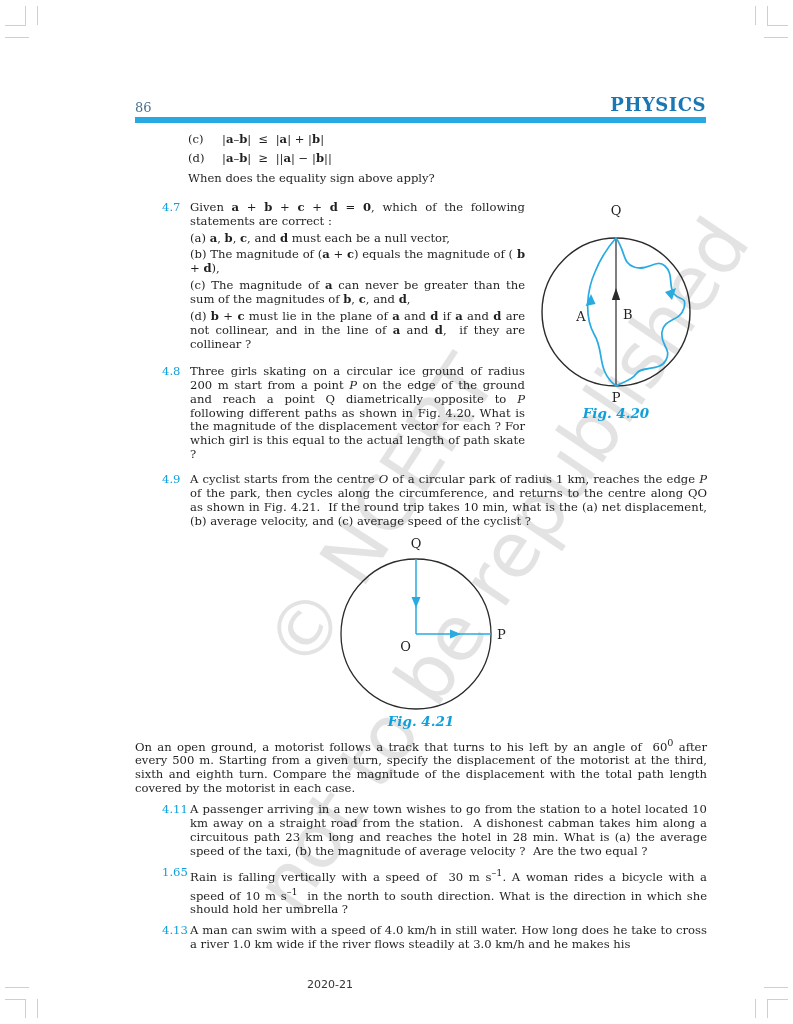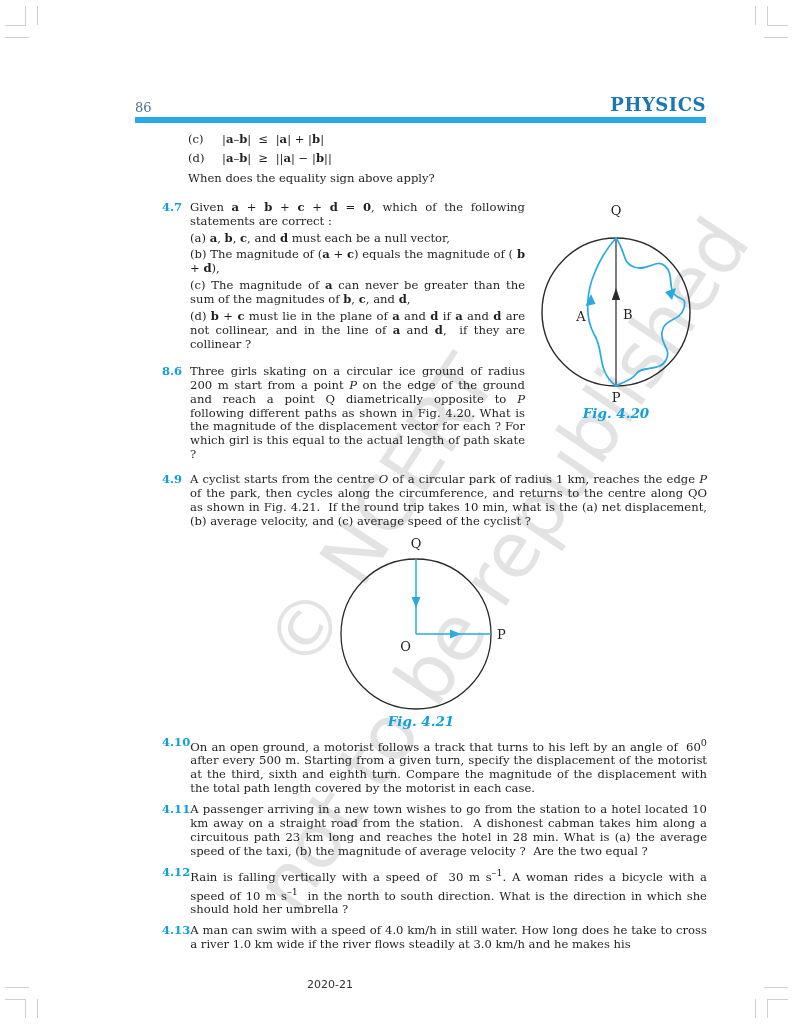--- a/index.html
+++ b/index.html
@@ -25,21 +25,21 @@
   
   .main{
     position:absolute;left:135px;top:128px;width:572px;z-index:1;
     font-size:11.6px;line-height:13.9px;text-align:justify;
   }
   .ineq{display:flex;margin:5px 0;padding-left:53px;text-align:left;}
   .ineq-label{width:34px;flex:0 0 34px;}
   .note{padding-left:53px;margin:6px 0 8px;text-align:left;}
   .q{display:flex;margin:7px 0 0 0;}
   .qnum{flex:0 0 55px;box-sizing:border-box;padding-left:27px;
-        color:#0fa0dc;font-weight:bold;}
+        color:#0fa0dc;font-weight:normal;}
   .qbody{flex:1;}
   .qbody p{margin:0 0 3px 0;}
   .opt{margin:3px 0;}
   .wrap-row{display:flex;margin-top:2px;}
   .col-text{width:390px;flex:0 0 390px;}
   .col-fig{flex:1;display:flex;flex-direction:column;align-items:center;padding-top:8px;}
   .fig-caption{
     color:#0fa0dc;font-weight:bold;font-style:italic;font-size:13.5px;
     margin-top:3px;text-align:left;
   }
@@ -105,21 +105,21 @@
         <div class="qbody">
           <p>Given <b>a</b> + <b>b</b> + <b>c</b> + <b>d</b> = <b>0</b>, which of the following statements are correct :</p>
           <p class="opt">(a) <b>a</b>, <b>b</b>, <b>c</b>, and <b>d</b> must each be a null vector,</p>
           <p class="opt">(b) The magnitude of (<b>a</b> + <b>c</b>) equals the magnitude of ( <b>b</b> + <b>d</b>),</p>
           <p class="opt">(c) The magnitude of <b>a</b> can never be greater than the sum of the magnitudes of <b>b</b>, <b>c</b>, and <b>d</b>,</p>
           <p class="opt">(d) <b>b</b> + <b>c</b> must lie in the plane of <b>a</b> and <b>d</b> if <b>a</b> and <b>d</b> are not collinear, and in the line of <b>a</b> and <b>d</b>,&nbsp; if they are collinear ?</p>
         </div>
       </div>
 
       <div class="q" style="margin-top:10px;">
-        <span class="qnum">8.6</span>
+        <span class="qnum">4.8</span>
         <div class="qbody">Three girls skating on a circular ice ground of radius 200 m start from a point <i>P</i> on the edge of the ground and reach a point Q diametrically opposite to <i>P</i> following different paths as shown in Fig. 4.20. What is the magnitude of the displacement vector for each ? For which girl is this equal to the actual length of path skate ?</div>
       </div>
 
     </div>
 
     <div class="col-fig">
       <svg width="182" height="202" viewBox="0 0 182 202">
         <text x="91" y="13" text-anchor="middle">Q</text>
         <circle cx="91" cy="110" r="74" fill="none" stroke="#2b2b2b" stroke-width="1.4"></circle>
 
@@ -152,31 +152,30 @@
       <polygon points="100,72 95.5,61 104.5,61" fill="#29abe2"></polygon>
       <line x1="100" y1="98" x2="175" y2="98" stroke="#29abe2" stroke-width="1.5"></line>
       <polygon points="145,98 134,93.5 134,102.5" fill="#29abe2"></polygon>
       <text x="95" y="115" text-anchor="end">O</text>
       <text x="181" y="103" text-anchor="start">P</text>
     </svg>
     <div class="fig-caption">Fig. 4.21</div>
   </div>
 
   <div class="q">
-    <span class="qnum">4.10</span>
     <div class="qbody">On an open ground, a motorist follows a track that turns to his left by an angle of&nbsp; 60<sup>0</sup> after every 500 m. Starting from a given turn, specify the displacement of the motorist at the third, sixth and eighth turn. Compare the magnitude of the displacement with the total path length covered by the motorist in each case.</div>
   </div>
 
   <div class="q">
     <span class="qnum">4.11</span>
     <div class="qbody">A passenger arriving in a new town wishes to go from the station to a hotel located 10 km away on a straight road from the station.&nbsp; A dishonest cabman takes him along a circuitous path 23 km long and reaches the hotel in 28 min. What is (a) the average speed of the taxi, (b) the magnitude of average velocity ?&nbsp; Are the two equal ?</div>
   </div>
 
   <div class="q">
-    <span class="qnum">4.12</span>
+    <span class="qnum">1.65</span>
     <div class="qbody">Rain is falling vertically with a speed of&nbsp; 30 m s<sup>–1</sup>. A woman rides a bicycle with a speed of 10 m s<sup>–1</sup>&nbsp; in the north to south direction. What is the direction in which she should hold her umbrella ?</div>
   </div>
 
   <div class="q">
     <span class="qnum">4.13</span>
     <div class="qbody">A man can swim with a speed of 4.0 km/h in still water. How long does he take to cross a river 1.0 km wide if the river flows steadily at 3.0 km/h and he makes his</div>
   </div>
 
 </div>
 

